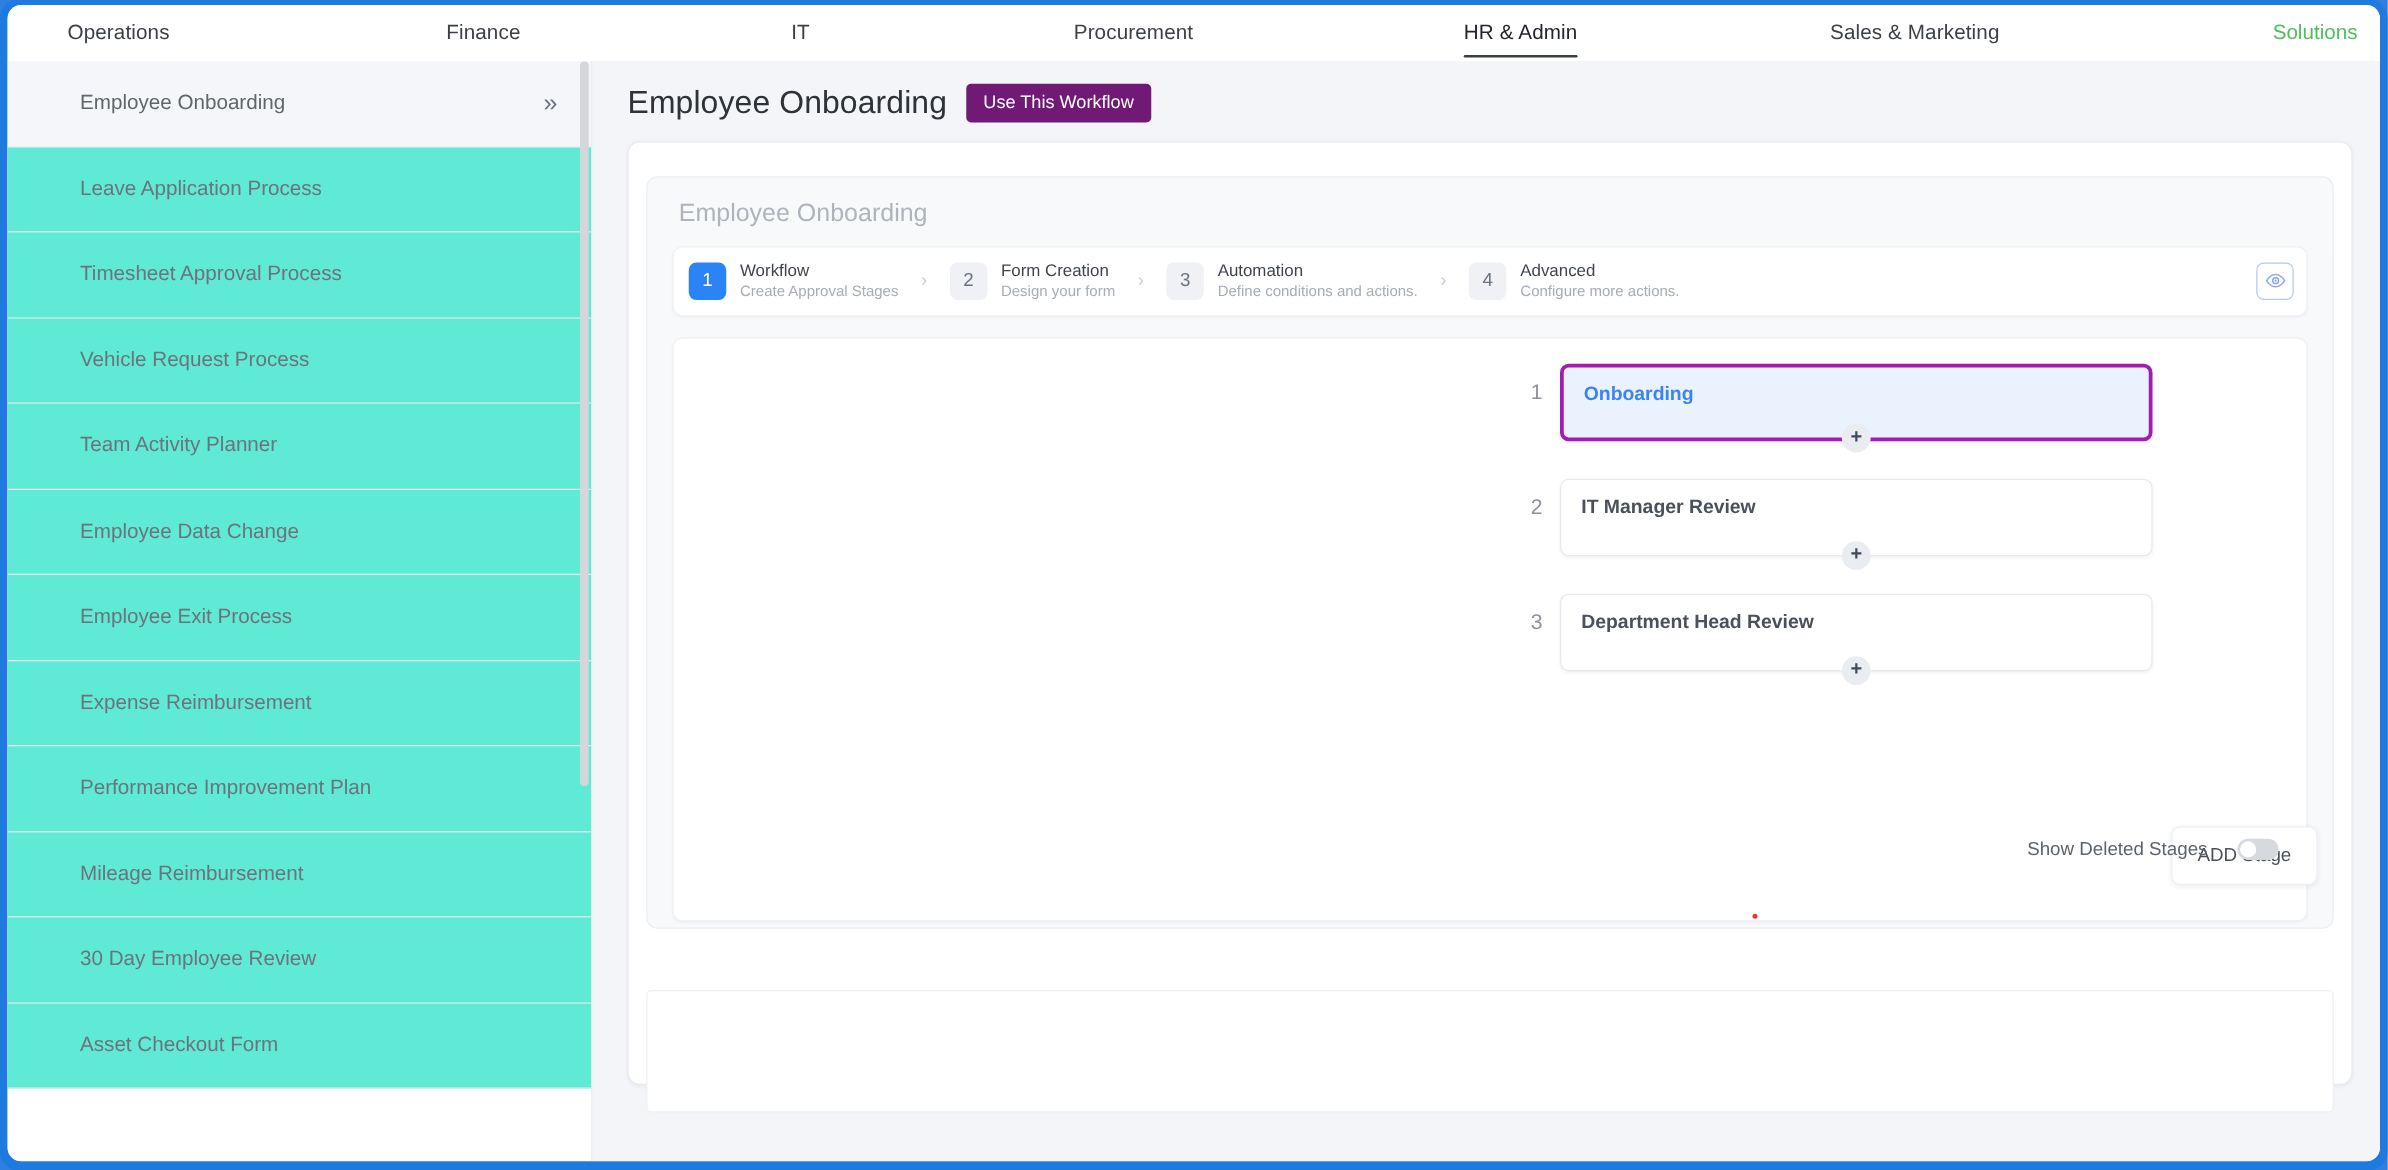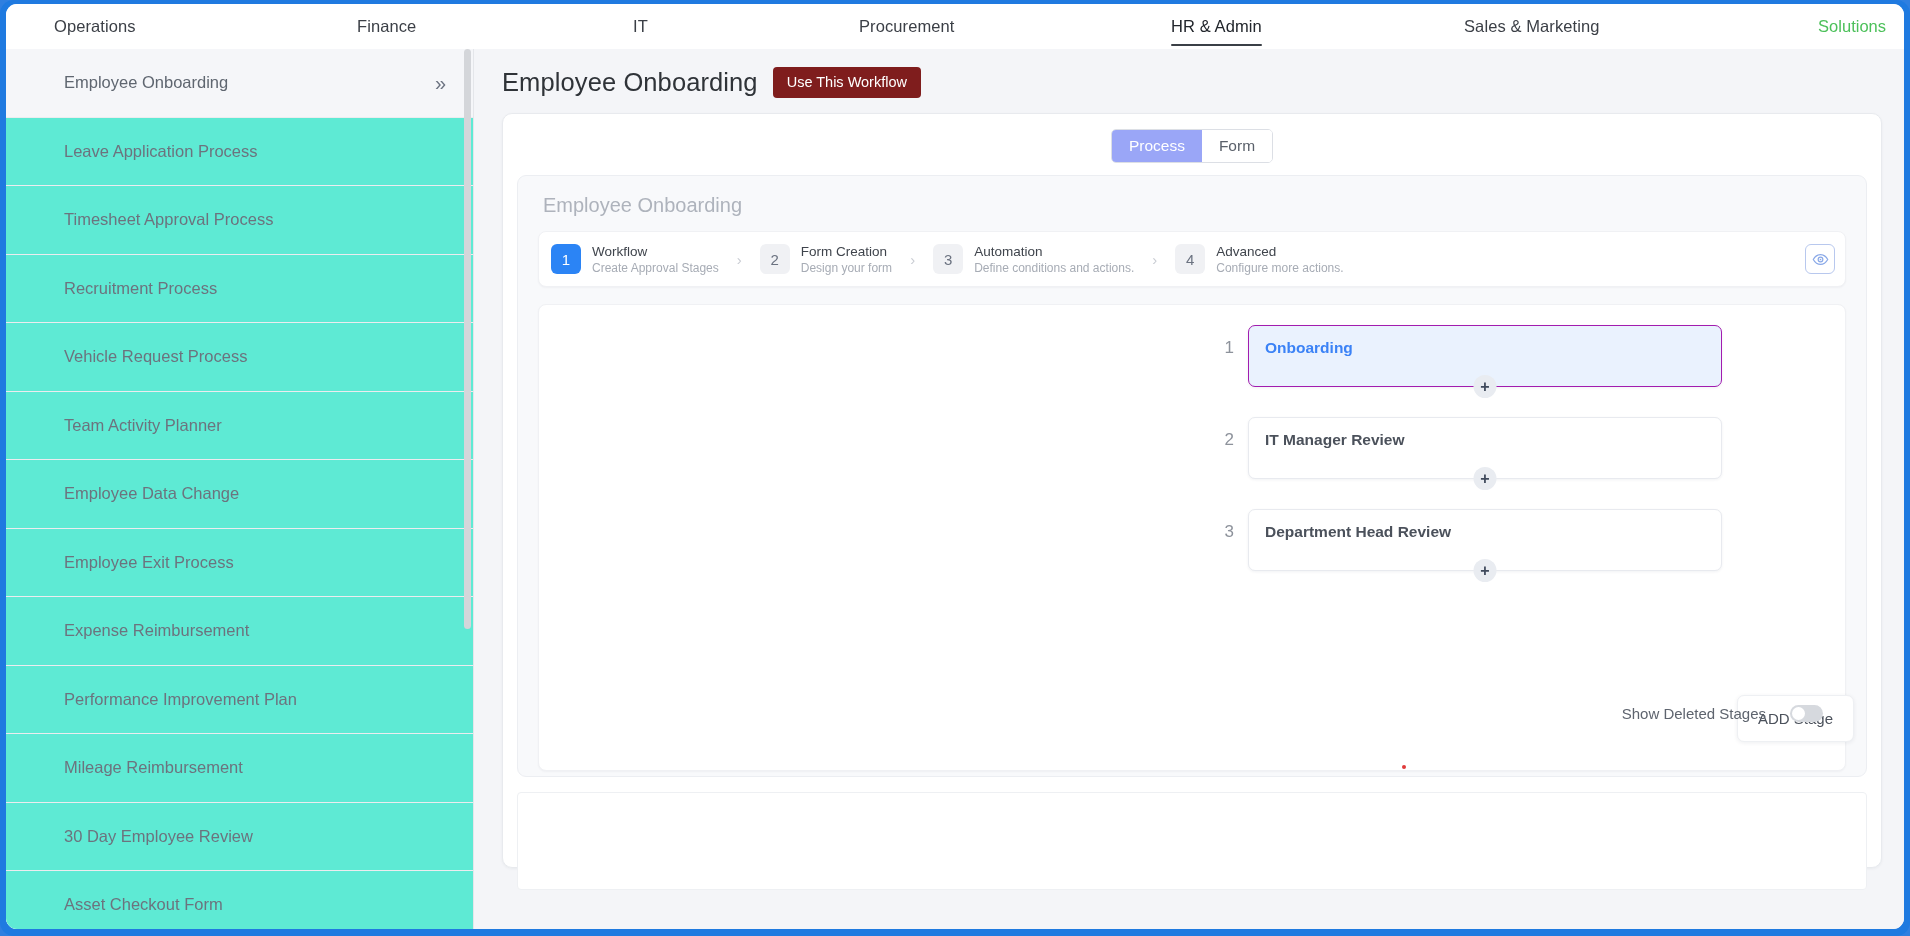--- a/index.html
+++ b/index.html
@@ -136,21 +136,21 @@
   }
 
   #page-head { display: flex; align-items: center; gap: 15px; }
   #page-title {
     font-size: 25.5px;
     color: #2f3338;
     font-weight: 400;
     letter-spacing: .1px;
   }
   #use-workflow-btn {
-    background: #7f1d1d;
+    background: #701a75;
     color: #ffffff;
     font-size: 14.5px;
     padding: 8px 14px;
     border: none;
     border-radius: 4px;
     cursor: pointer;
     font-family: inherit;
     line-height: 1;
     white-space: nowrap;
   }
@@ -293,21 +293,21 @@
     border-radius: 7px;
     box-shadow: 0 1px 3px rgba(20,30,60,.06);
     padding: 13px 16px;
     font-size: 15.5px;
     color: #4b515b;
     font-weight: bold;
     cursor: pointer;
   }
   .stage-card.selected {
     background: #eaf2fe;
-    border: 1px solid #a21caf;
+    border: 3px solid #a21caf;
     color: #3b82f6;
   }
   .plus-btn {
     position: absolute;
     bottom: -12px;
     left: 50%;
     transform: translateX(-50%);
     width: 23px; height: 23px;
     border-radius: 50%;
     background: #e9ecf1;
@@ -416,23 +416,20 @@
           <span>Employee Onboarding</span>
           <span class="chev">»</span>
         </div>
         <div class="side-item">
           <span>Leave Application Process</span>
         </div>
         <div class="side-item">
           <span>Timesheet Approval Process</span>
         </div>
         <div class="side-item">
-          <span>Recruitment Process</span>
-        </div>
-        <div class="side-item">
           <span>Vehicle Request Process</span>
         </div>
         <div class="side-item">
           <span>Team Activity Planner</span>
         </div>
         <div class="side-item">
           <span>Employee Data Change</span>
         </div>
         <div class="side-item">
           <span>Employee Exit Process</span>
@@ -458,26 +455,20 @@
 
       <div id="main">
 
         <div id="page-head">
           <div id="page-title">Employee Onboarding</div>
           <button id="use-workflow-btn">Use This Workflow</button>
         </div>
 
         <div id="outer-panel">
 
-          <div id="seg-wrap">
-            <div id="segmented">
-              <button class="seg-btn active">Process</button>
-              <button class="seg-btn">Form</button>
-            </div>
-          </div>
 
           <div id="inner-card">
 
             <div id="inner-title">Employee Onboarding</div>
 
             <div id="stepper">
 
               <div class="step active">
                 <div class="step-num">1</div>
                 <div class="step-txt">

